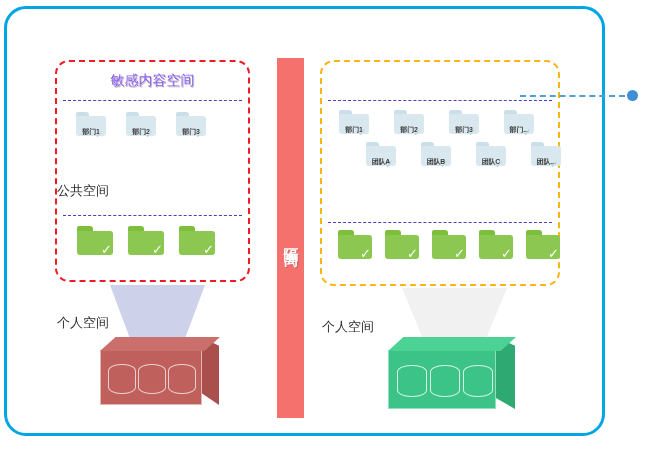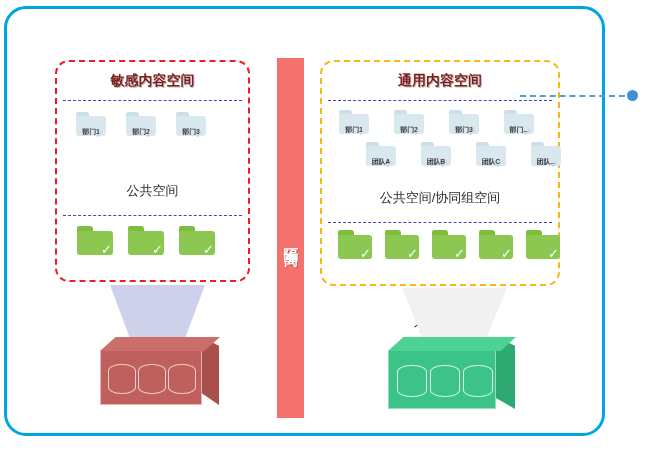--- a/index.html
+++ b/index.html
@@ -32,36 +32,36 @@
     left:55px;top:60px;width:195px;height:222px;
     border:2px dashed #EE1C25;
   }
   .panel-right{
     left:320px;top:60px;width:240px;height:226px;
     border:2px dashed #FBB517;
   }
   .panel-header{
     position:absolute;left:0;top:0;width:100%;height:38px;
     display:flex;align-items:center;justify-content:center;
-    font-size:14px;font-weight:bold;color:#7f1d1d;
+    font-size:14px;font-weight:normal;color:#8b5cf6;
     text-shadow:1px 1px 0 rgba(130,130,130,.5);
   }
   .panel-right .panel-header{font-size:14px;}
 
   .hdiv{
     position:absolute;left:6px;right:6px;height:0;
     border-top:1px dashed #4B3FBF;
   }
   .panel-left .hdiv-top{top:38px;}
   .panel-left .hdiv-mid{top:153px;}
   .panel-right .hdiv-top{top:38px;}
   .panel-right .hdiv-mid{top:160px;}
 
   .zone-label{
-    position:absolute;width:100%;text-align:center;
+    position:absolute;width:100%;text-align:left;
     font-size:13px;color:#2b2b2b;
   }
   .panel-left .lbl-public{top:120px;}
   .panel-left .lbl-personal{top:252px;}
   .panel-right .lbl-public{top:127px;}
   .panel-right .lbl-personal{top:256px;}
 
   
   .folder-row{position:absolute;display:flex;}
   .panel-left .row-dept{left:19px;top:50px;gap:20px;}
@@ -238,21 +238,20 @@
 
     <div class="zone-label lbl-personal">个人空间</div>
   </div>
 
   <div class="isolation-bar">
     <span class="vtext">隔离</span>
   </div>
 
   <div class="panel panel-right">
 
-    <div class="panel-header">通用内容空间</div>
 
     <div class="hdiv hdiv-top"></div>
     <div class="hdiv hdiv-mid"></div>
 
     <div class="folder-row row-dept">
       <div class="folder pale">
         <span class="tab"></span>
         <span class="body"></span>
         <span class="flabel">部门1</span>
         <span class="check">✓</span>
@@ -297,21 +296,20 @@
         <span class="check">✓</span>
       </div>
       <div class="folder pale">
         <span class="tab"></span>
         <span class="body"></span>
         <span class="flabel">团队...</span>
         <span class="check">✓</span>
       </div>
     </div>
 
-    <div class="zone-label lbl-public">公共空间/协同组空间</div>
 
     <div class="folder-row row-personal">
       <div class="folder green">
         <span class="tab"></span>
         <span class="body"></span>
         <span class="check">✓</span>
       </div>
       <div class="folder green">
         <span class="tab"></span>
         <span class="body"></span>

